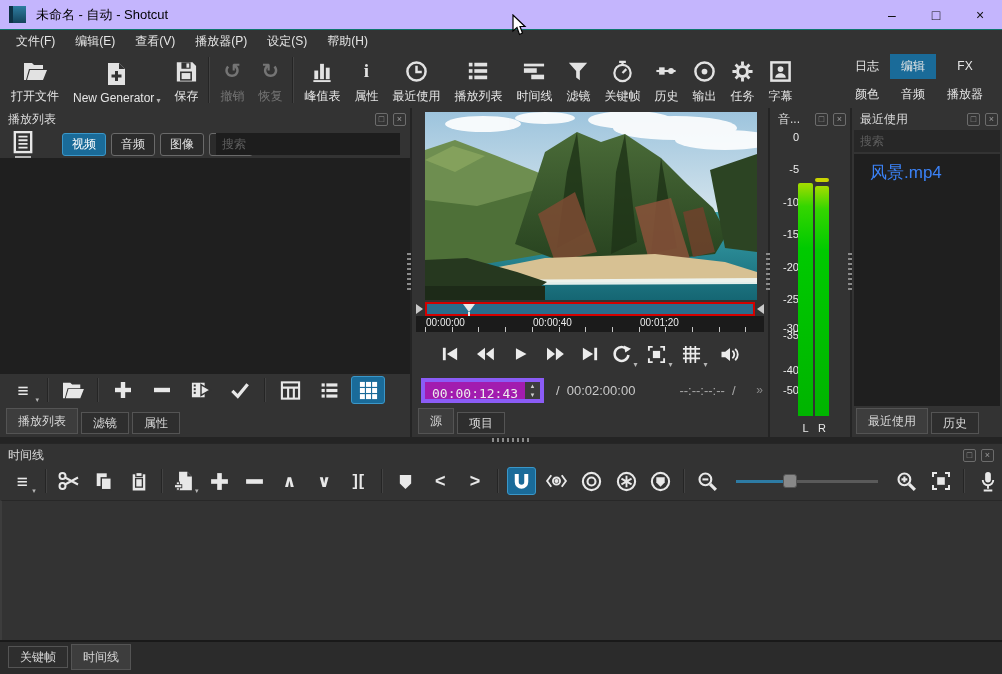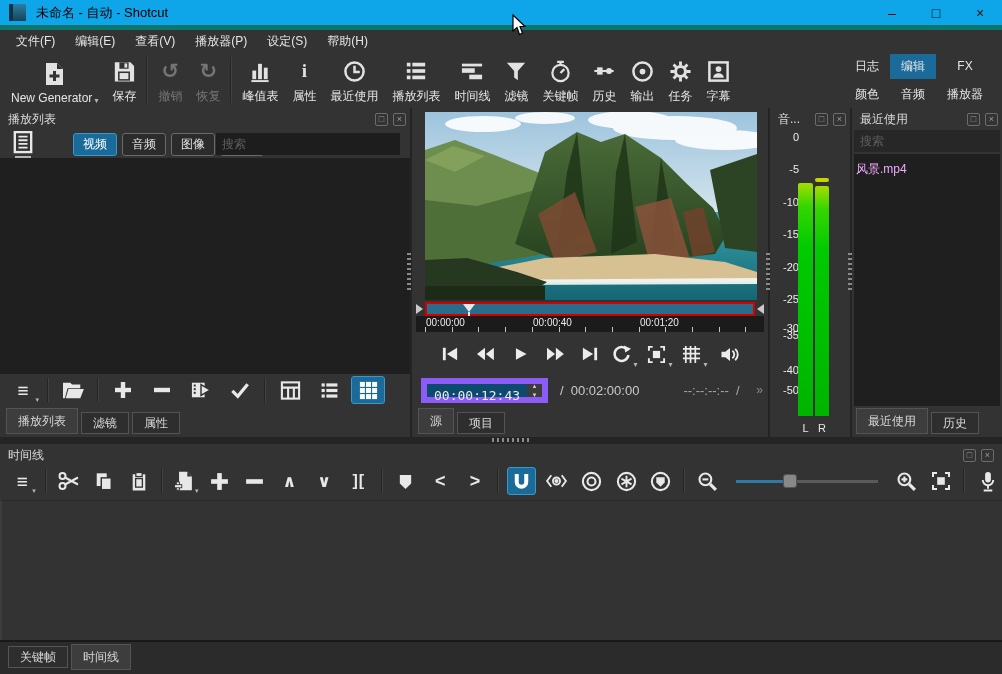--- a/index.html
+++ b/index.html
@@ -1,19 +1,19 @@
 <!DOCTYPE html>
 <html><head>
 <meta charset="utf-8">
 <style>
 *{box-sizing:border-box;margin:0;padding:0}
 body{margin:0;background:#666;font-family:"Liberation Sans","DejaVu Sans",sans-serif}
 .window{position:relative;width:1002px;height:674px;background:#333;overflow:hidden;box-shadow:0 0 0 1px #111}
 
-.titlebar{position:absolute;left:0;top:0;right:0;height:30px;background:#0ea5e9;display:flex;align-items:center;color:#000;border-bottom:5px solid #0f766e}
+.titlebar{position:absolute;left:0;top:0;right:0;height:30px;background:#c4b5fd;display:flex;align-items:center;color:#000;border-bottom:1px solid #0f766e}
 .app-icon{width:17px;height:17px;margin:0 10px 0 9px;background:linear-gradient(180deg,#2e7da0,#14445c);border-left:4px solid #0e3246}
 .title-text{font-size:13px}
 .win-controls{margin-left:auto;display:flex;height:100%}
 .win-btn{width:44px;height:100%;display:flex;align-items:center;justify-content:center;font-size:14px;color:#111}
 
 .menubar{position:absolute;top:30px;left:0;right:0;height:22px;background:#333;display:flex;align-items:center;padding-left:6px}
 .menu-item{color:#e6e6e6;font-size:12px;padding:3px 10px}
 
 .toolbar{position:absolute;top:52px;left:0;right:0;height:56px;background:#333;display:flex;align-items:center;padding:2px 4px 2px 4px}
 .tbtn{display:flex;flex-direction:column;align-items:center;justify-content:flex-end;height:50px;padding:0 7px;color:#e6e6e6;font-size:12px;white-space:nowrap}
@@ -34,21 +34,21 @@
 .tab.active{background:#3d3d3d;height:26px;line-height:24px}
 .ibtn{width:34px;height:28px;display:flex;align-items:center;justify-content:center;color:#e8e8e8;position:relative}
 .ibtn.active{background:#1a6b99;border:1px solid #3a97c9;border-radius:3px}
 .ibtn .mini-caret{position:absolute;right:1px;bottom:0;font-size:7px;color:#b5b5b5}
 .psep{width:2px;height:24px;border-left:1px solid #252525;border-right:1px solid #424242;margin:0 2px}
 
 .main{position:absolute;top:108px;left:0;right:0;height:335px;background:#242424}
 .playlist{position:absolute;left:0;top:0;width:410px;height:329px;background:#333}
 .pl-controls{position:absolute;top:22px;left:0;right:0;height:28px;display:flex;align-items:center}
 .big-icon-btn{margin-left:9px;width:28px;height:27px;display:flex;flex-direction:column;align-items:center;color:#e8e8e8}
-.chips{margin-left:36px;display:flex;gap:5px}
+.chips{margin-left:25px;display:flex;gap:5px}
 .chip{padding:2px 9px;background:#2b2b2b;border:1px solid #6a6a6a;border-radius:3px;color:#e0e0e0;font-size:12px}
 .chip.active{background:#1a6b99;border-color:#3a97c9;color:#fff}
 .pl-search{position:absolute;left:216px;right:10px;top:3px;height:22px;background:#1d1d1d;border:none;color:#ddd;font-size:12px;padding:0 6px;outline:none}
 .pl-search::placeholder,.rc-search::placeholder{color:#5d5d5d}
 .pl-body{position:absolute;top:50px;bottom:63px;left:0;right:0;background:#1f1f1f}
 .pl-toolbar{position:absolute;bottom:31px;height:32px;left:0;right:0;display:flex;align-items:center;padding-left:6px;gap:5px}
 
 .player{position:absolute;left:412px;top:0;width:356px;height:329px;background:#333}
 .video{position:absolute;left:13px;top:4px;width:332px;height:188px;background:#000}
 .scrub{position:absolute;left:4px;right:4px;top:194px;height:14px}
@@ -57,38 +57,38 @@
 .tri-l{position:absolute;right:0;top:2px;width:0;height:0;border-top:5px solid transparent;border-bottom:5px solid transparent;border-right:7px solid #c9c9c9}
 .playhead{position:absolute;left:36px;top:0;width:12px;height:14px}
 .ph-tri{width:0;height:0;border-left:6px solid transparent;border-right:6px solid transparent;border-top:8px solid #e8e8e8}
 .ph-stem{width:2px;height:6px;background:#e8e8e8;margin-left:5px}
 .ruler{position:absolute;left:4px;right:4px;top:208px;height:16px;background:#1b1b1b;color:#ececec;font-size:10px}
 .ruler .tickrow{position:absolute;left:9px;right:4px;bottom:0;height:5px;background:repeating-linear-gradient(to right,#c6c6c6 0 1px,transparent 1px 26.7px)}
 .rlabel{position:absolute;top:1px}
 .transport{position:absolute;left:0;right:0;top:227px;height:38px;display:flex;align-items:center;justify-content:center;gap:3px}
 .pbtn{height:30px;min-width:32px;display:flex;align-items:center;justify-content:center;color:#ececec}
 .tc-row{position:absolute;left:9px;right:5px;top:269px;height:26px;display:flex;align-items:center;font-size:13px;color:#c9c9c9}
-.tc-spin{display:flex;height:25px;background:#0c4a6e;border:6px solid #8b5cf6}
+.tc-spin{display:flex;height:25px;background:#a21caf;border:4px solid #8b5cf6}
 .tc-value{padding:0 7px;font-family:"DejaVu Sans Mono","Liberation Mono",monospace;font-size:13px;color:#ededed;line-height:23px}
 .spin-col{width:15px;background:#3c3c3c;display:flex;flex-direction:column;align-items:center;justify-content:center;font-size:6px;color:#cfcfcf;gap:3px}
 .tc-slash{margin-left:12px}
 .tc-dur{margin-left:7px}
 .tc-sel{margin-left:44px;color:#a8a8a8}
 .tc-sel-slash{margin-left:7px;color:#a8a8a8}
 .overflow{margin-left:auto;color:#8a8a8a;font-size:12px}
 
 .audio{position:absolute;left:770px;top:0;width:80px;height:329px;background:#333}
 .scale-label{position:absolute;left:0;width:29px;text-align:right;color:#ececec;font-size:11px}
 .mbar{position:absolute;border-radius:2px 2px 0 0;background:linear-gradient(to bottom,#a6dc00 0,#35d600 10%,#00ca00 28%,#00b400 100%)}
 .peak{position:absolute;left:45px;top:70px;width:14px;height:4px;background:#c9d400;border-radius:2px}
 .lr{position:absolute;bottom:3px;color:#e8e8e8;font-size:11px;text-align:center}
 
 .recent{position:absolute;left:852px;top:0;width:150px;height:329px;background:#333}
 .rc-search{position:absolute;top:22px;left:2px;right:2px;height:22px;background:#272727;border:none;color:#ddd;font-size:12px;padding:0 6px;outline:none}
-.rc-list{position:absolute;top:46px;bottom:31px;left:2px;right:2px;background:#1f1f1f;color:#f0abfc;font-size:12px;padding:7px 2px}
+.rc-list{position:absolute;top:46px;bottom:31px;left:2px;right:2px;background:#1f1f1f;color:#3b82f6;font-size:17px;padding:7px 16px}
 
 .vdots{position:absolute;width:4px;height:38px;background:repeating-linear-gradient(to bottom,#8a8a8a 0 2px,transparent 2px 5px)}
 .hdots{position:absolute;width:38px;height:4px;background:repeating-linear-gradient(to right,#8a8a8a 0 2px,transparent 2px 5px)}
 
 .timeline{position:absolute;top:443px;left:0;right:0;height:197px;background:#333;border-top:1px solid #262626}
 .tl-toolbar{position:absolute;top:18px;left:0;right:0;height:38px;display:flex;align-items:center;padding-left:8px;gap:6px}
 .tl-body{position:absolute;top:56px;left:0;right:0;bottom:0;background:#333;border-top:1px solid #282828;border-left:2px solid #3d3d3d}
 .zoom-slider{position:relative;width:168px;height:18px;margin:0 8px}
 .zs-track{position:absolute;top:8px;left:0;right:0;height:3px;background:#5a5a5a}
 .zs-fill{position:absolute;top:8px;left:0;width:52px;height:3px;background:#2d7ba4}
@@ -119,20 +119,29 @@
   <div class="menubar">
     <div class="menu-item">文件(F)</div>
     <div class="menu-item">编辑(E)</div>
     <div class="menu-item">查看(V)</div>
     <div class="menu-item">播放器(P)</div>
     <div class="menu-item">设定(S)</div>
     <div class="menu-item">帮助(H)</div>
   </div>
 
   <div class="toolbar">
+    <div class="tbtn">
+      <span class="ic">
+          <svg width="26" height="22" viewBox="0 0 26 22">
+            <path d="M2 3h8l2 2h9v4H7l-3 11H2z" fill="currentColor"></path>
+            <path d="M8 10h17l-4 10H5z" fill="currentColor"></path>
+          </svg>
+        </span>
+      <span>打开文件</span>
+    </div>
     <div class="tbtn">
       <span class="ic">
           <svg width="21" height="24" viewBox="0 0 21 24">
             <path d="M2 1h11l6 6v16H2z" fill="currentColor"></path>
             <path d="M13 1l6 6h-6z" fill="#333"></path>
             <rect x="9" y="9" width="3" height="10" fill="#333"></rect>
             <rect x="5.5" y="12.5" width="10" height="3" fill="#333"></rect>
           </svg>
         </span>
       <span style="display:flex;align-items:flex-end">

